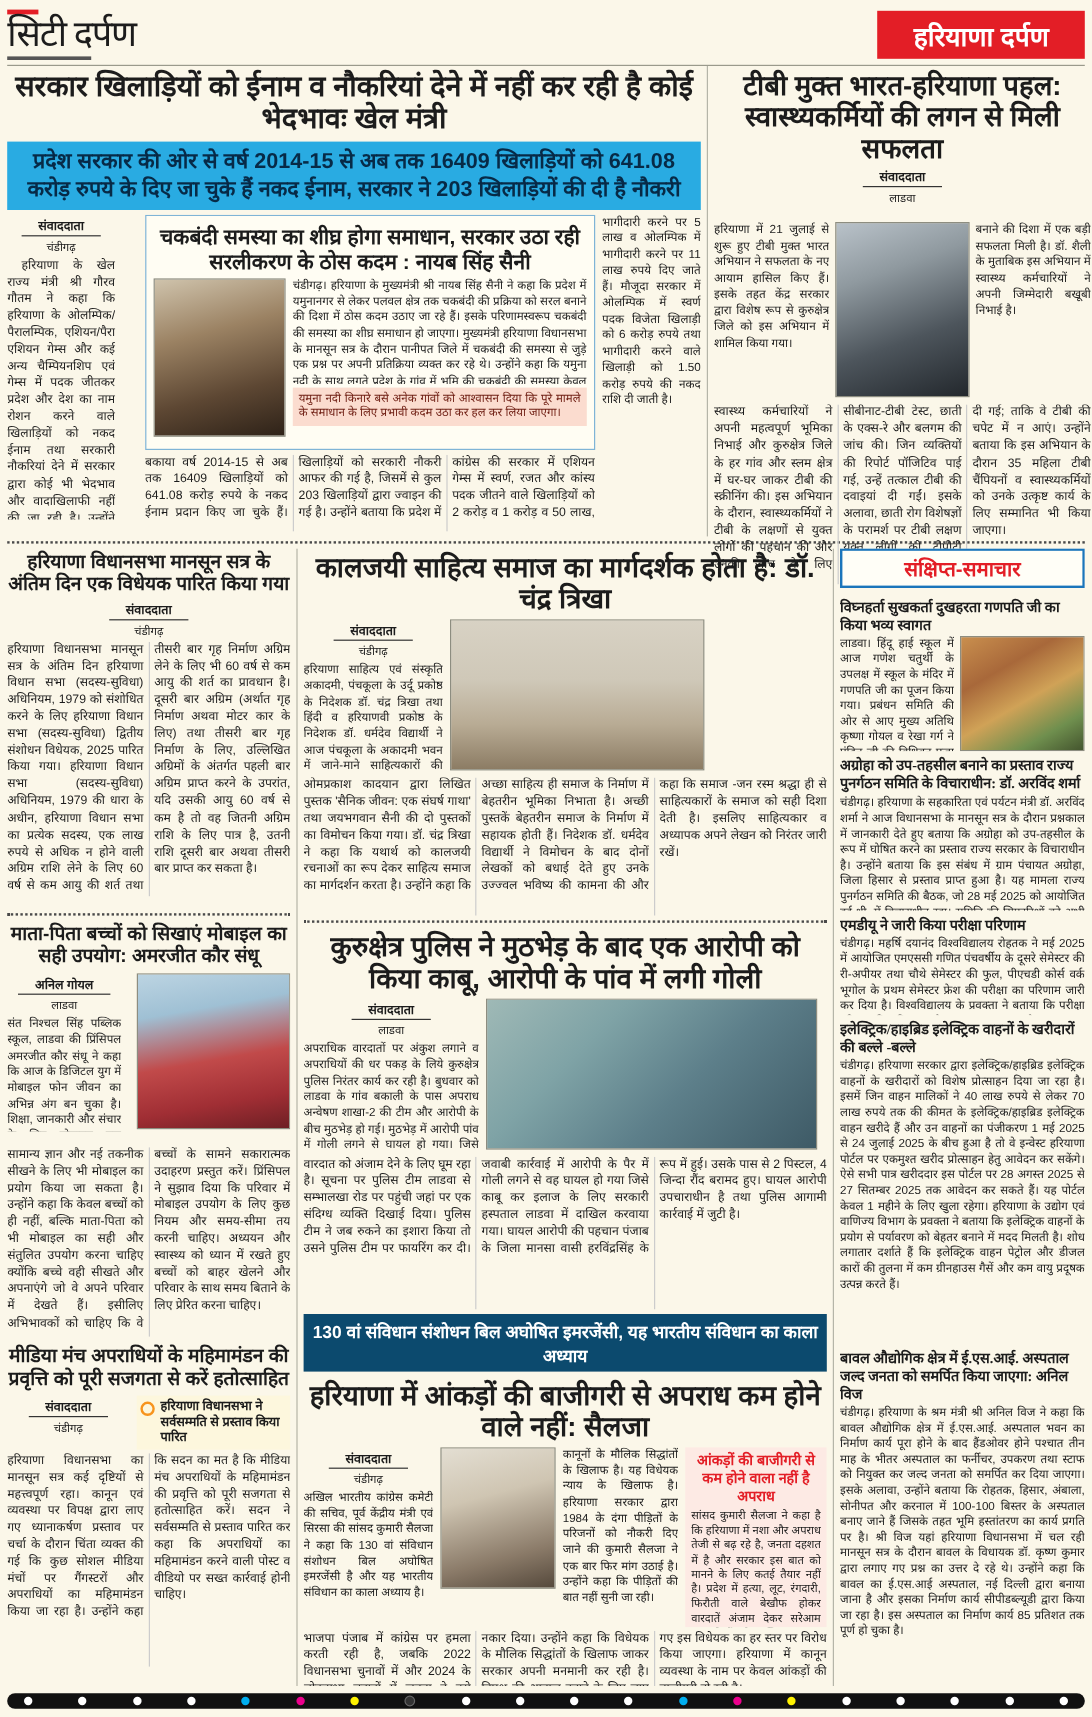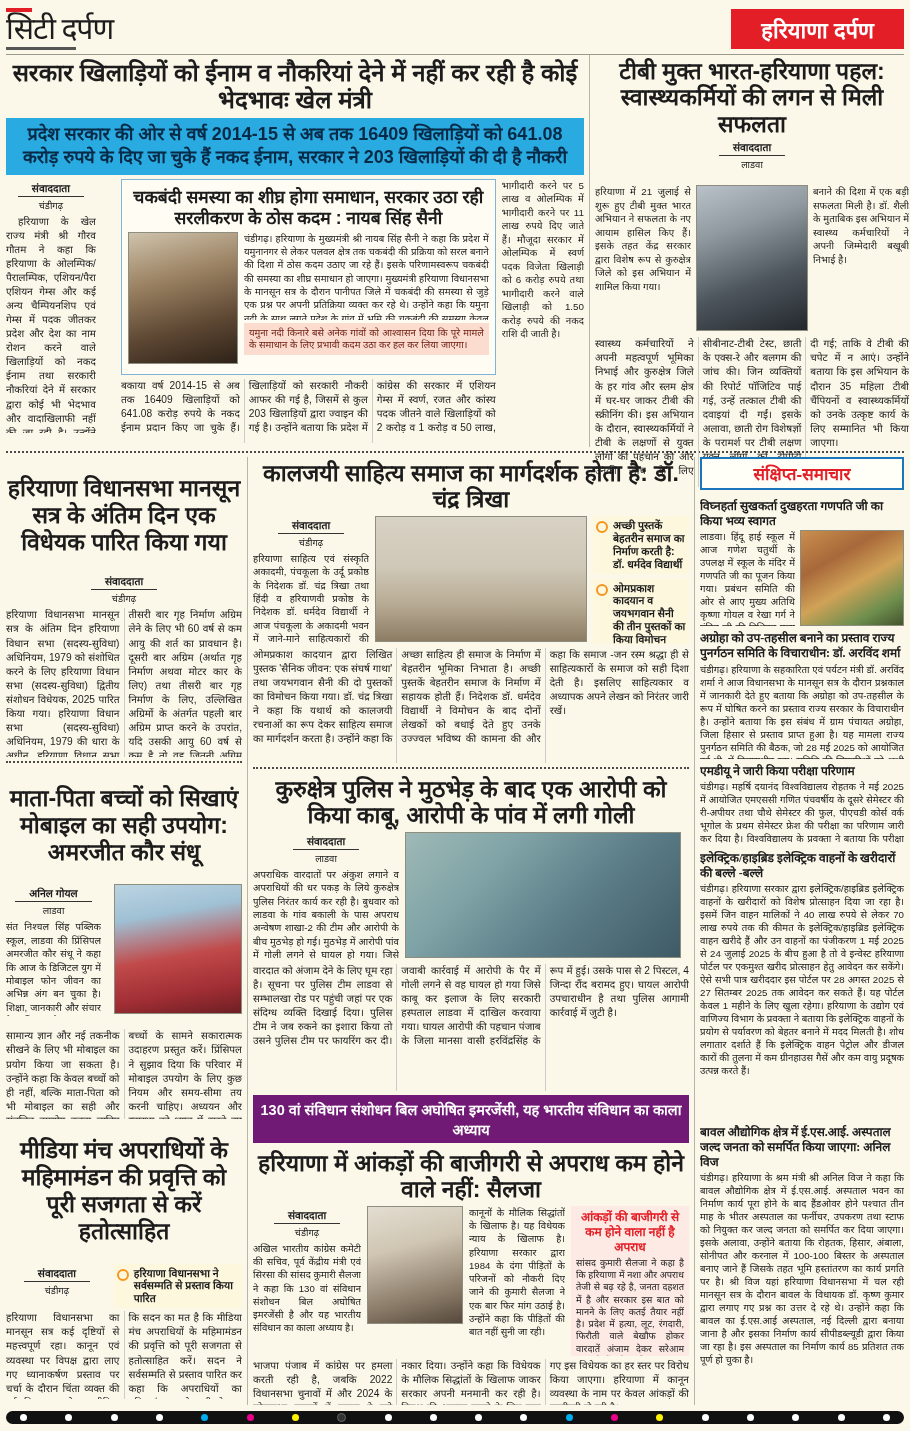--- a/index.html
+++ b/index.html
@@ -13,21 +13,21 @@
   .logo{font-size:30px;font-weight:400;letter-spacing:-1px;font-family:"Liberation Serif","DejaVu Serif",serif;}
   .logo-sub{width:70px;height:3px;background:#555;margin-top:3px;}
   .edition-banner{background:#e31e26;color:#fff;font-weight:800;font-size:22px;padding:5px 30px;}
   .mast-right{display:flex;align-items:center;gap:8px;}
   .dateline{font-size:13px;font-weight:700;}
   .pagenum{background:#e31e26;color:#fff;font-weight:800;font-size:23px;padding:3px 11px;}
   
   .h-lead{font-size:24px;font-weight:800;text-align:center;line-height:1.12;margin:5px 0 4px;}
   .subhead{background:#29abe2;color:#072a47;font-weight:800;font-size:18px;line-height:1.3;text-align:center;padding:5px 14px;margin-bottom:4px;}
   .h-xl{font-size:23px;font-weight:800;text-align:center;line-height:1.15;margin:3px 0;}
-  .h-lg{font-size:23px;font-weight:800;text-align:center;line-height:1.18;margin:18px 0;}
+  .h-lg{font-size:16px;font-weight:800;text-align:center;line-height:1.18;margin:3px 0;}
   .h-md{font-size:17px;font-weight:800;text-align:center;line-height:1.2;margin:3px 0;}
   .byline{text-align:center;font-size:10px;margin:2px 0 3px;}
   .byline .name{display:inline-block;font-weight:800;font-size:10.5px;border-bottom:1px solid #333;padding:0 14px 1px;}
   .byline .place{display:block;font-size:9.5px;margin-top:2px;}
   .body{font-size:10.2px;line-height:1.38;text-align:justify;overflow:hidden;}
   .ind{text-indent:12px;}
   .cols-2{column-count:2;column-gap:9px;column-rule:1px solid #ccc;}
   .cols-3{column-count:3;column-gap:9px;column-rule:1px solid #ccc;}
   .dotted{border-top:2px dotted #4a4a4a;margin:4px 0;}
   .figure{border:1px solid #8d8d80;box-sizing:border-box;}
@@ -72,21 +72,21 @@
   .photo-ganpati{width:104px;height:96px;flex:none;background:linear-gradient(150deg,#c98f4e 0%,#a8683a 30%,#d0a257 55%,#6f8f4e 80%,#44552e 100%);}
   
   .mata-row{display:flex;gap:13px;height:132px;overflow:hidden;margin:2px 0 13px;}
   .mata-col{width:96px;}
   .photo-mic{width:128px;height:130px;flex:none;background:linear-gradient(170deg,#bcd4e2 0%,#9fc0d4 25%,#c14a4a 55%,#a02e34 80%,#6e1f24 100%);}
   
   .kur-row{display:flex;gap:6px;height:128px;overflow:hidden;margin:2px 0 4px;}
   .kur-col{width:146px;}
   .photo-hosp{width:276px;height:126px;flex:none;background:linear-gradient(135deg,#9fb9b6 0%,#7fa3a6 30%,#5d7f8a 60%,#3e5a66 100%);}
   
-  .banner130{background:#701a75;color:#fff;font-weight:800;font-size:14.5px;text-align:center;padding:4px 6px;margin:4px 0;}
+  .banner130{background:#0c4a6e;color:#fff;font-weight:800;font-size:14.5px;text-align:center;padding:4px 6px;margin:4px 0;}
   .sail-row{display:flex;gap:6px;height:150px;overflow:hidden;margin:2px 0 3px;}
   .sail-col1{width:108px;}
   .photo-sailja{width:96px;height:118px;flex:none;background:linear-gradient(165deg,#e3ded2 0%,#cfc5b2 35%,#8a7a68 75%,#55493c 100%);}
   .sail-col3{width:96px;}
   .sail-box{width:118px;background:#fdeae4;padding:4px 5px;box-sizing:border-box;}
   .sail-box .t{color:#e31e26;font-weight:800;font-size:12px;text-align:center;line-height:1.25;margin-bottom:2px;}
   .sail-box .b{font-size:9.3px;line-height:1.32;text-align:justify;}
   
   .regbar{margin-top:6px;height:13px;background:#111;border-radius:7px;display:flex;align-items:center;justify-content:space-between;padding:0 14px;}
   .dot{width:7px;height:7px;border-radius:50%;background:#fff;}
@@ -203,30 +203,20 @@
         <h2 class="h-xl">कालजयी साहित्य समाज का मार्गदर्शक होता है: डॉ. चंद्र त्रिखा</h2>
         <div class="kal-row">
           <div class="kal-left">
             <div class="byline">
               <span class="name">संवाददाता</span>
               <span class="place">चंडीगढ़</span>
             </div>
             <div class="body" style="height:92px;font-size:9.7px">हरियाणा साहित्य एवं संस्कृति अकादमी, पंचकूला के उर्दू प्रकोष्ठ के निदेशक डॉ. चंद्र त्रिखा तथा हिंदी व हरियाणवी प्रकोष्ठ के निदेशक डॉ. धर्मदेव विद्यार्थी ने आज पंचकूला के अकादमी भवन में जाने-माने साहित्यकारों की पुस्तकों का विमोचन किया।</div>
           </div>
           <div class="photo-books figure"></div>
-          <div class="bullets">
-            <div class="bullet">
-              <span class="ring"></span>
-              <span>अच्छी पुस्तकें बेहतरीन समाज का निर्माण करती है: डॉ. धर्मदेव विद्यार्थी</span>
-            </div>
-            <div class="bullet">
-              <span class="ring"></span>
-              <span>ओमप्रकाश कादयान व जयभगवान सैनी की तीन पुस्तकों का किया विमोचन</span>
-            </div>
-          </div>
         </div>
         <div class="body cols-3" style="height:128px">ओमप्रकाश कादयान द्वारा लिखित पुस्तक 'सैनिक जीवन: एक संघर्ष गाथा' तथा जयभगवान सैनी की दो पुस्तकों का विमोचन किया गया। डॉ. चंद्र त्रिखा ने कहा कि यथार्थ को कालजयी रचनाओं का रूप देकर साहित्य समाज का मार्गदर्शन करता है। उन्होंने कहा कि अच्छा साहित्य ही समाज के निर्माण में बेहतरीन भूमिका निभाता है। अच्छी पुस्तकें बेहतरीन समाज के निर्माण में सहायक होती हैं। निदेशक डॉ. धर्मदेव विद्यार्थी ने विमोचन के बाद दोनों लेखकों को बधाई देते हुए उनके उज्ज्वल भविष्य की कामना की और कहा कि समाज -जन रस्म श्रद्धा ही से साहित्यकारों के समाज को सही दिशा देती है। इसलिए साहित्यकार व अध्यापक अपने लेखन को निरंतर जारी रखें।</div>
       </article>
       <div class="dotted"></div>
 
       <article class="art" style="height:318px">
         <h2 class="h-xl">कुरुक्षेत्र पुलिस ने मुठभेड़ के बाद एक आरोपी को किया काबू, आरोपी के पांव में लगी गोली</h2>
         <div class="kur-row">
           <div class="kur-col">
             <div class="byline">

